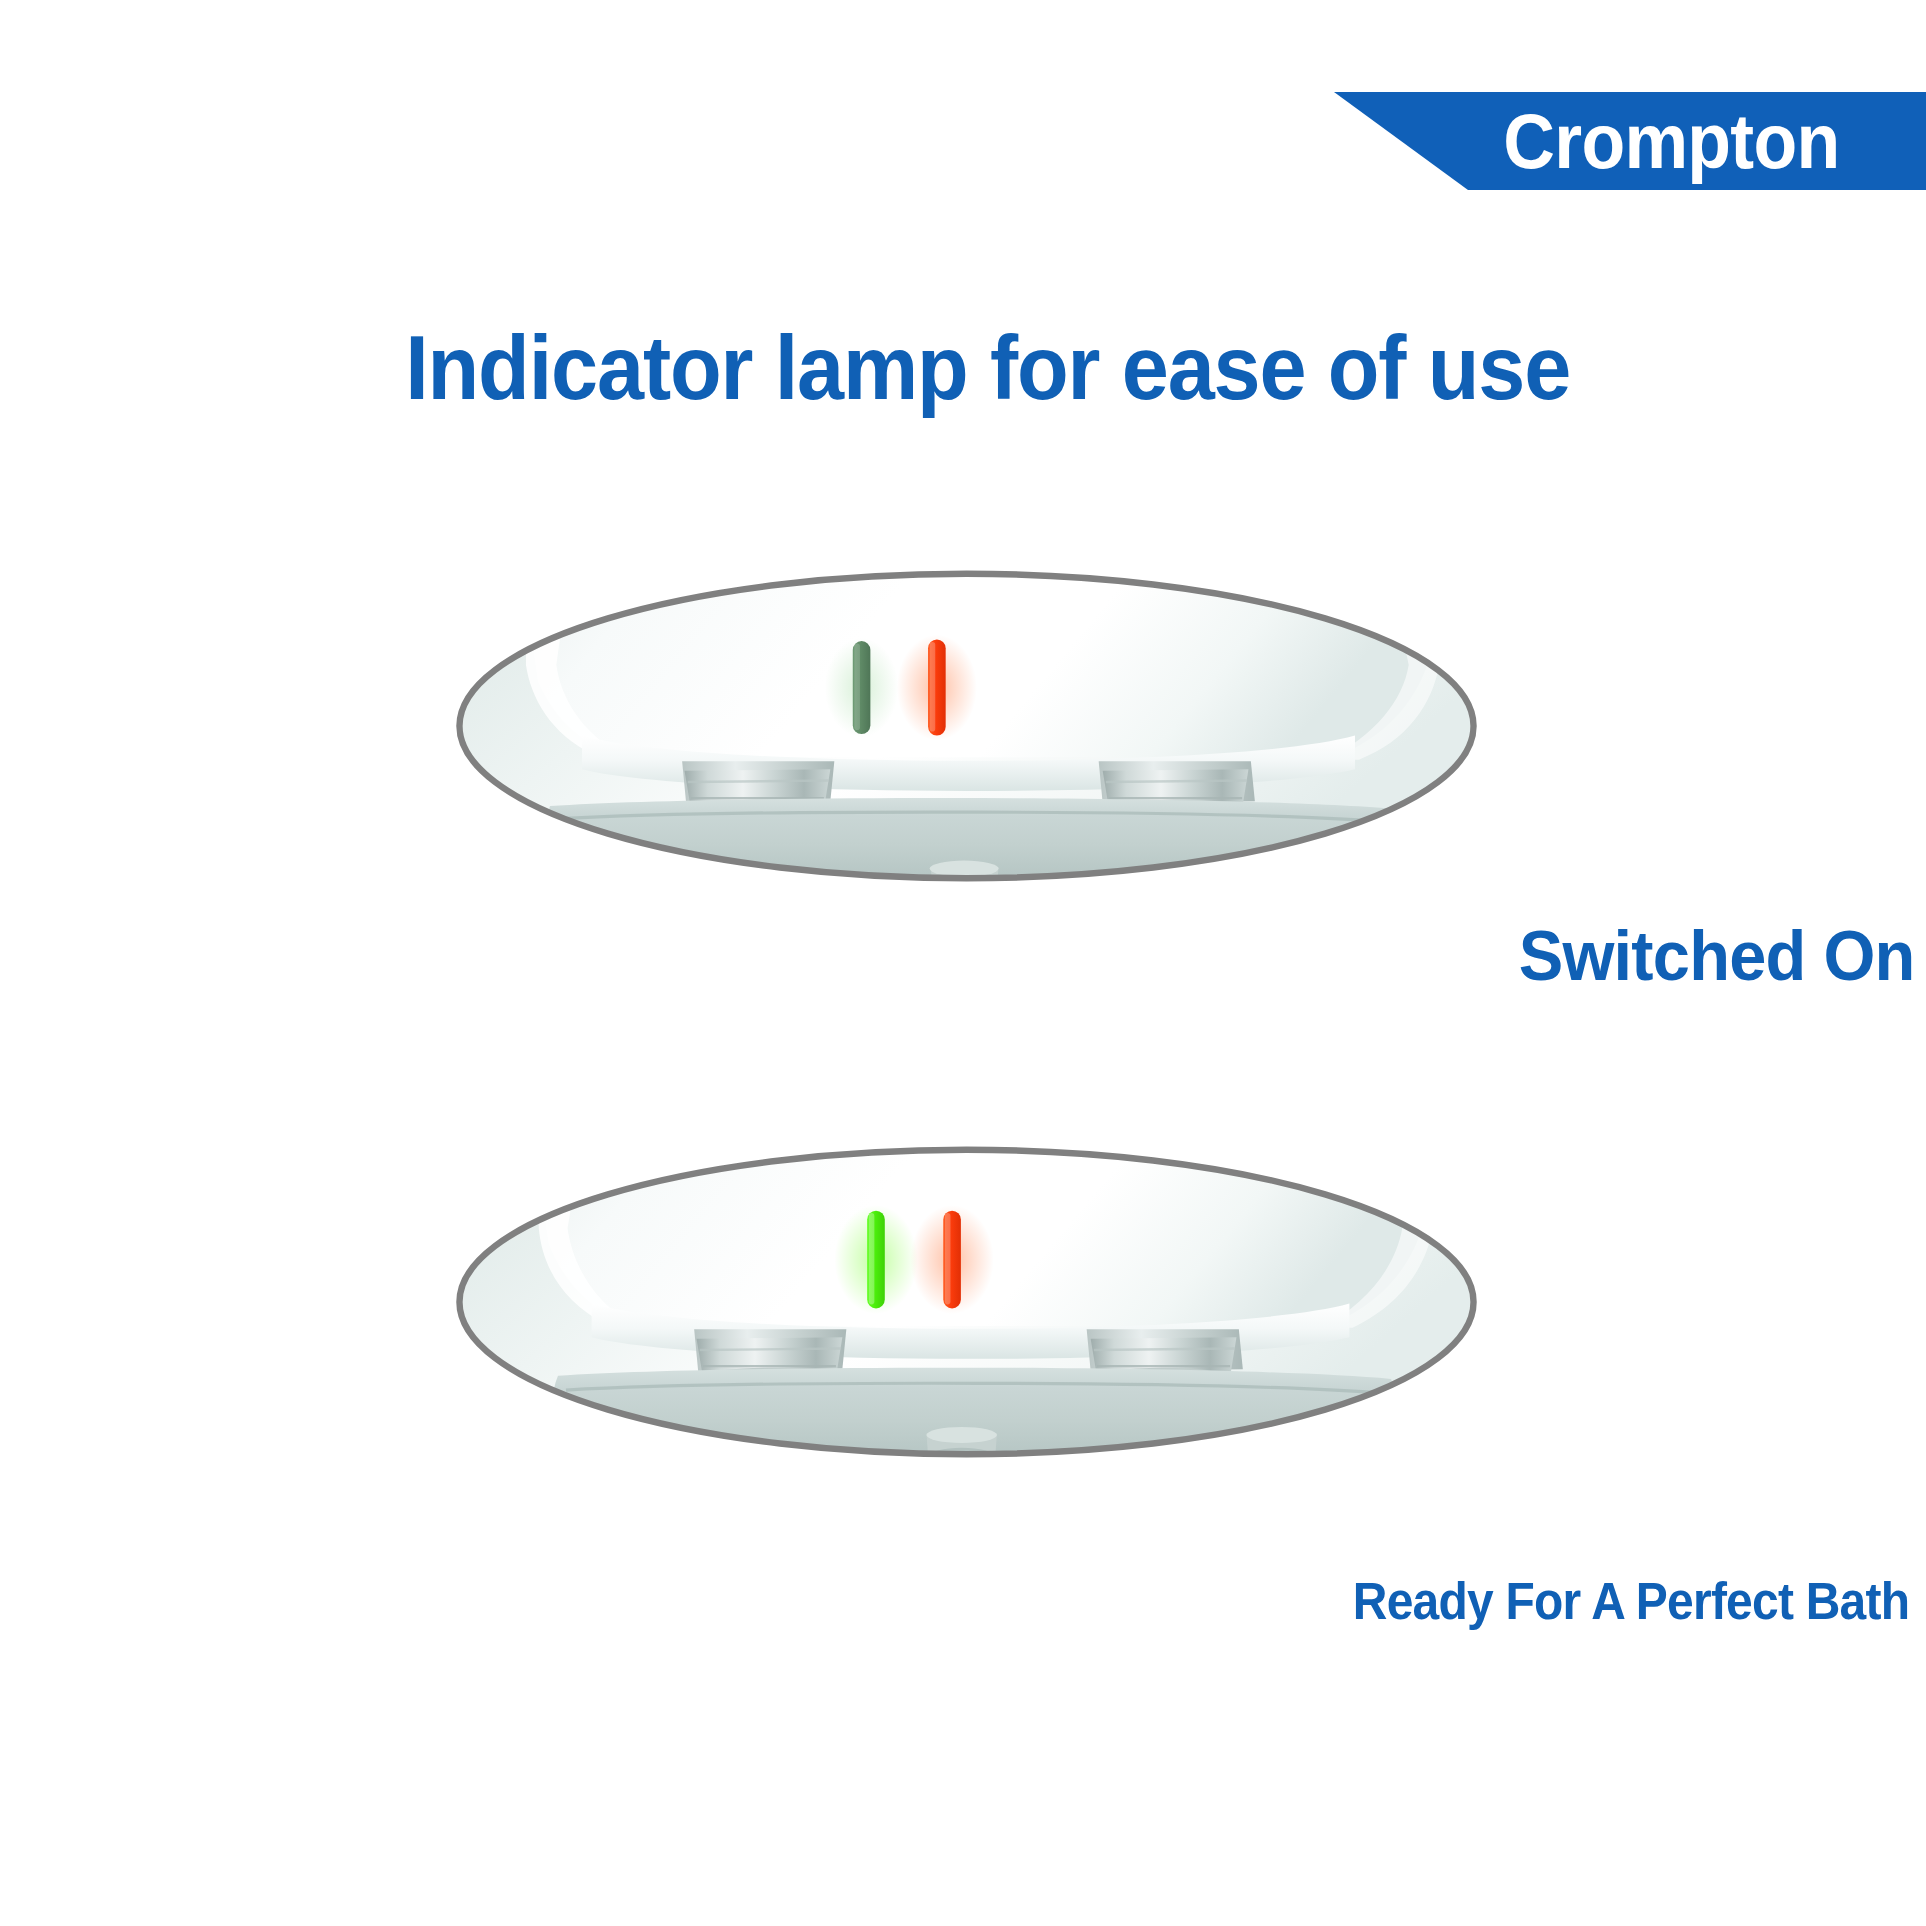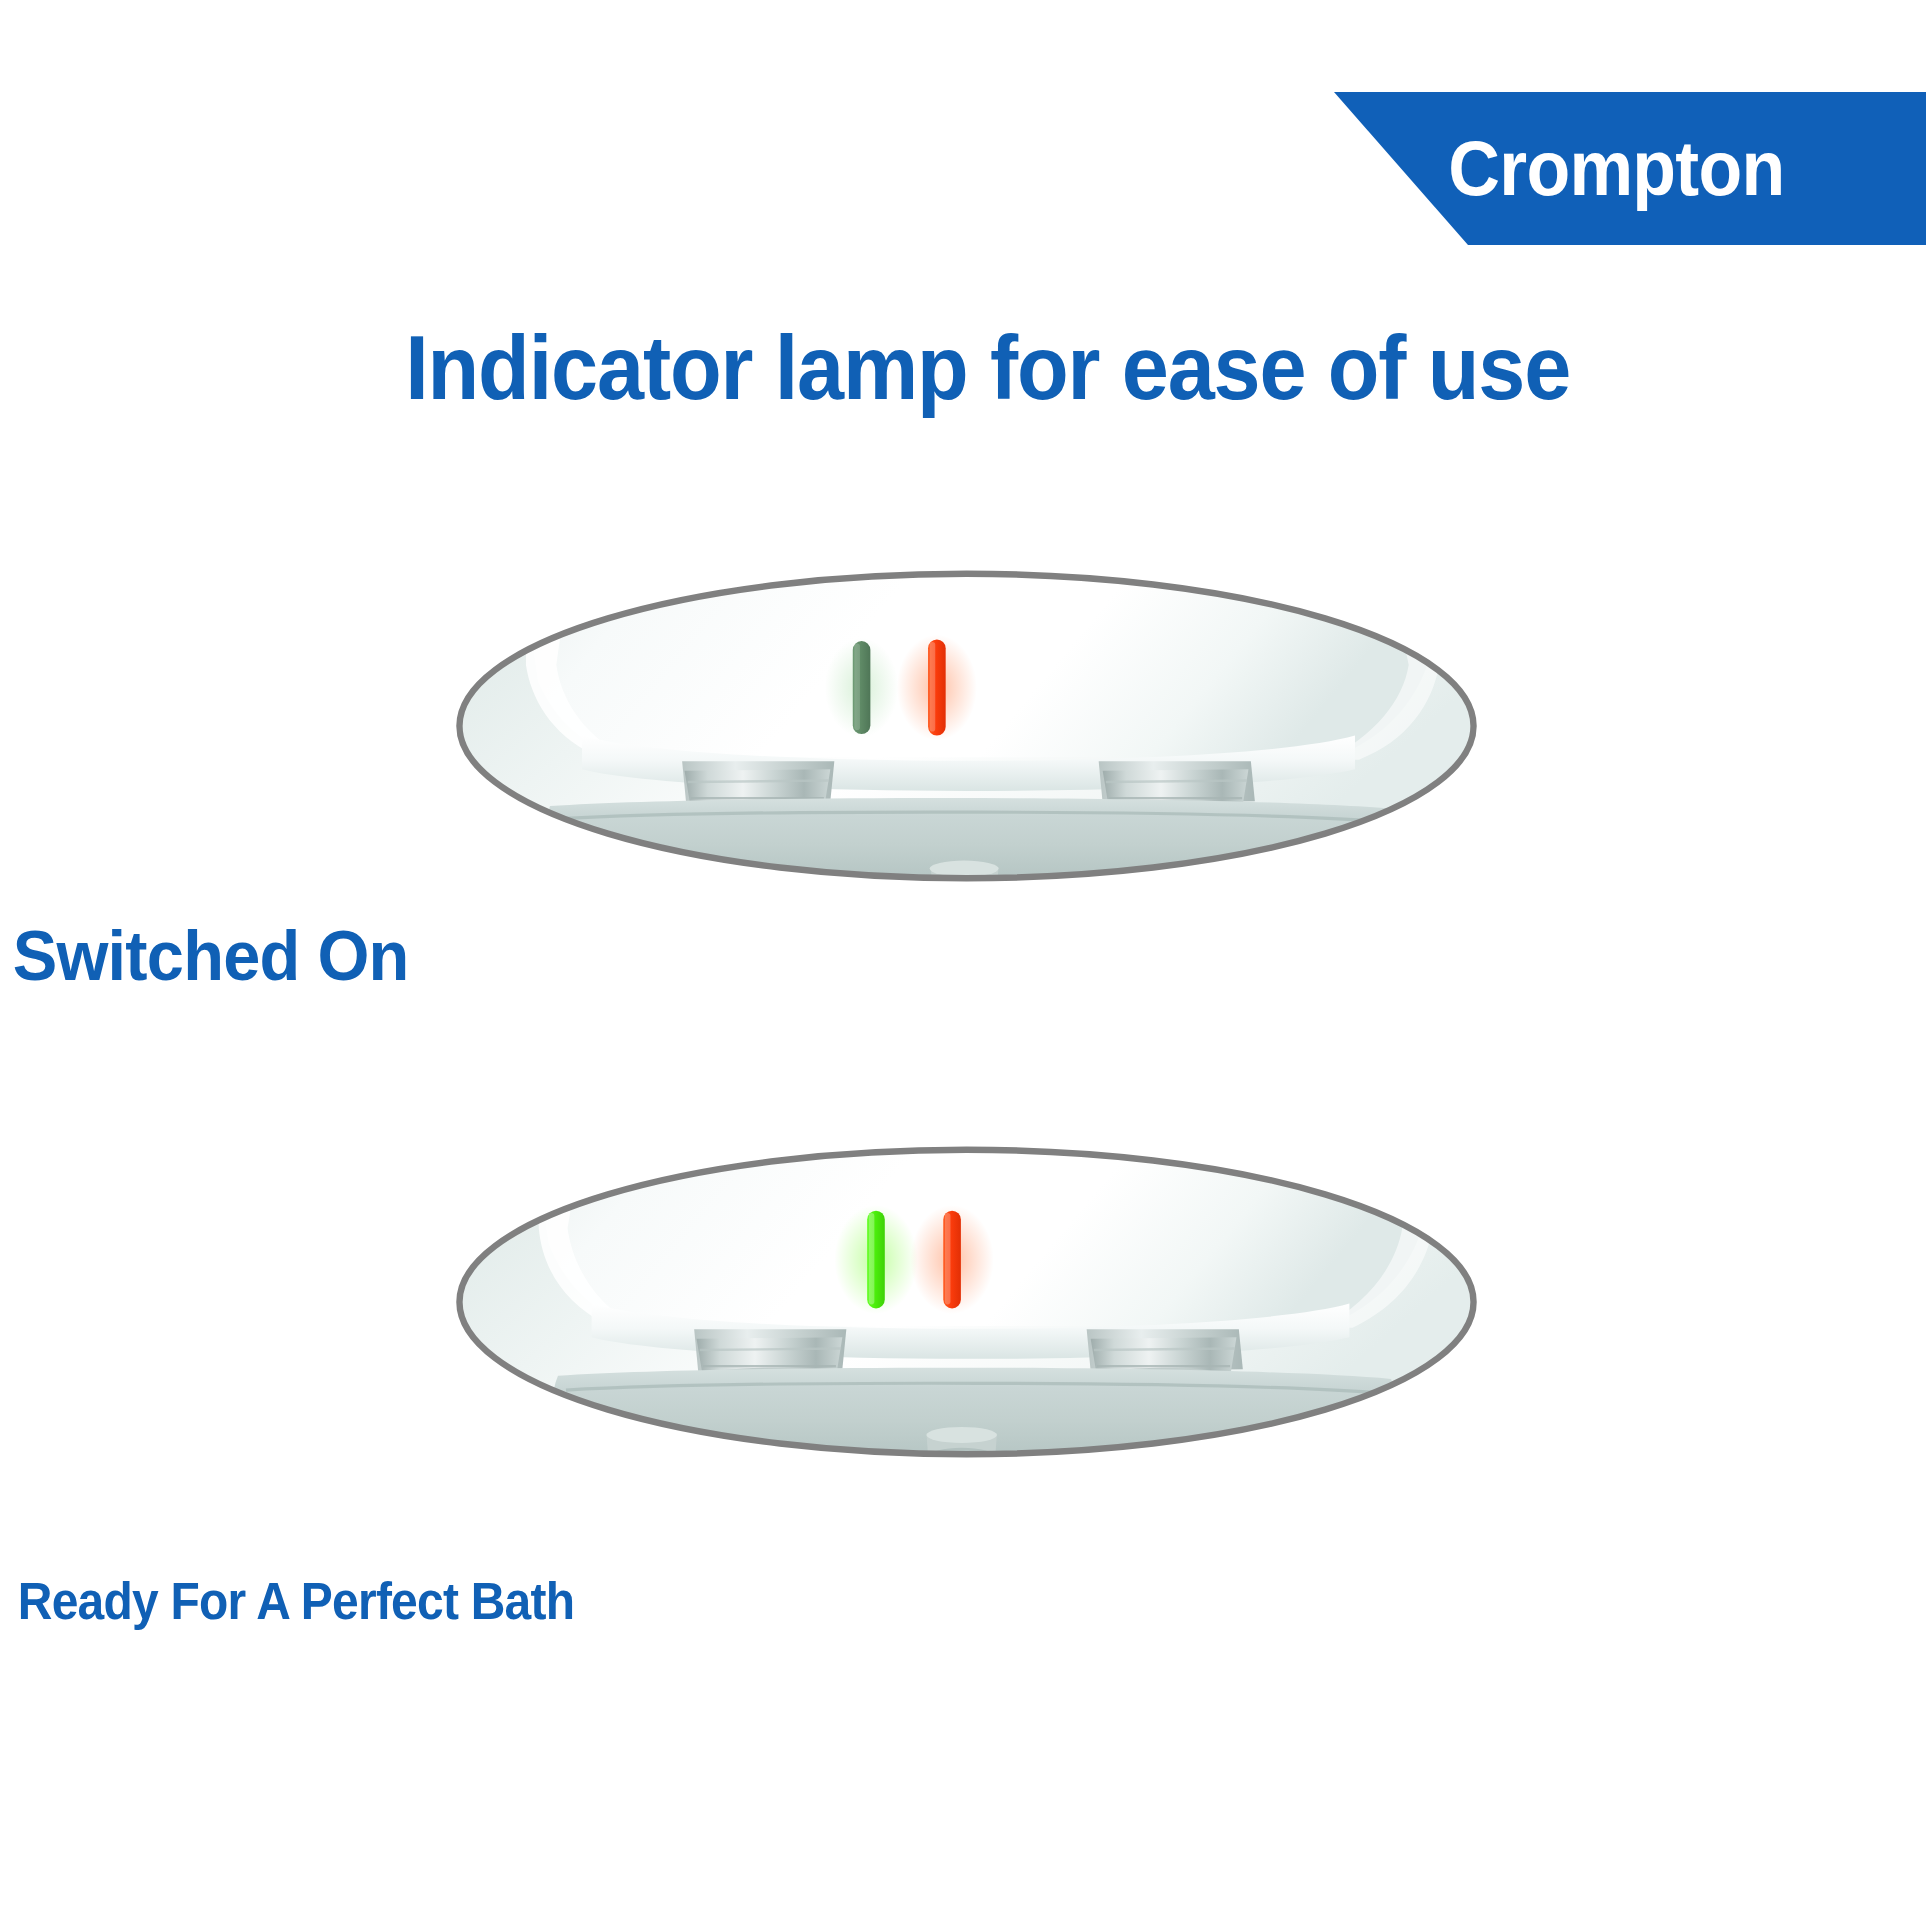--- a/index.html
+++ b/index.html
@@ -15,28 +15,28 @@
     font-family: "Liberation Sans", sans-serif;
     -webkit-font-smoothing: antialiased;
   }
 
   
   .brand-banner {
     position: absolute;
     top: 92px;
     left: 1334px;
     width: 593px;
-    height: 153px;
+    height: 98px;
     background: #1060b8;
     clip-path: polygon(0 0, 100% 0, 100% 100%, 134px 100%);
     display: flex;
     align-items: center;
-    justify-content: center;
+    justify-content: flex-end;
     box-sizing: border-box;
-    padding-right: 54px;
+    padding-right: 88px;
   }
   .brand-banner .brand-text {
     color: #ffffff;
     font-size: 77px;
     font-weight: 700;
     letter-spacing: -0.8px;
     transform: scaleX(0.93);
     transform-origin: right center;
     line-height: 1;
     white-space: nowrap;
@@ -80,21 +80,21 @@
     display: block;
     width: 1027px;
     height: 314px;
   }
 
   
   .caption {
     position: absolute;
     left: 0;
     width: 1927px;
-    text-align: left;
+    text-align: right;
     color: #1060b5;
     font-weight: 700;
     letter-spacing: -0.8px;
     line-height: 1.1;
     white-space: nowrap;
   }
   .caption .caption-inner { display: inline-block; transform: scaleX(0.94); }
   .caption-1 { top: 917px; font-size: 71px; }
   .caption-2 { top: 1574px; font-size: 51px; }
 </style>

